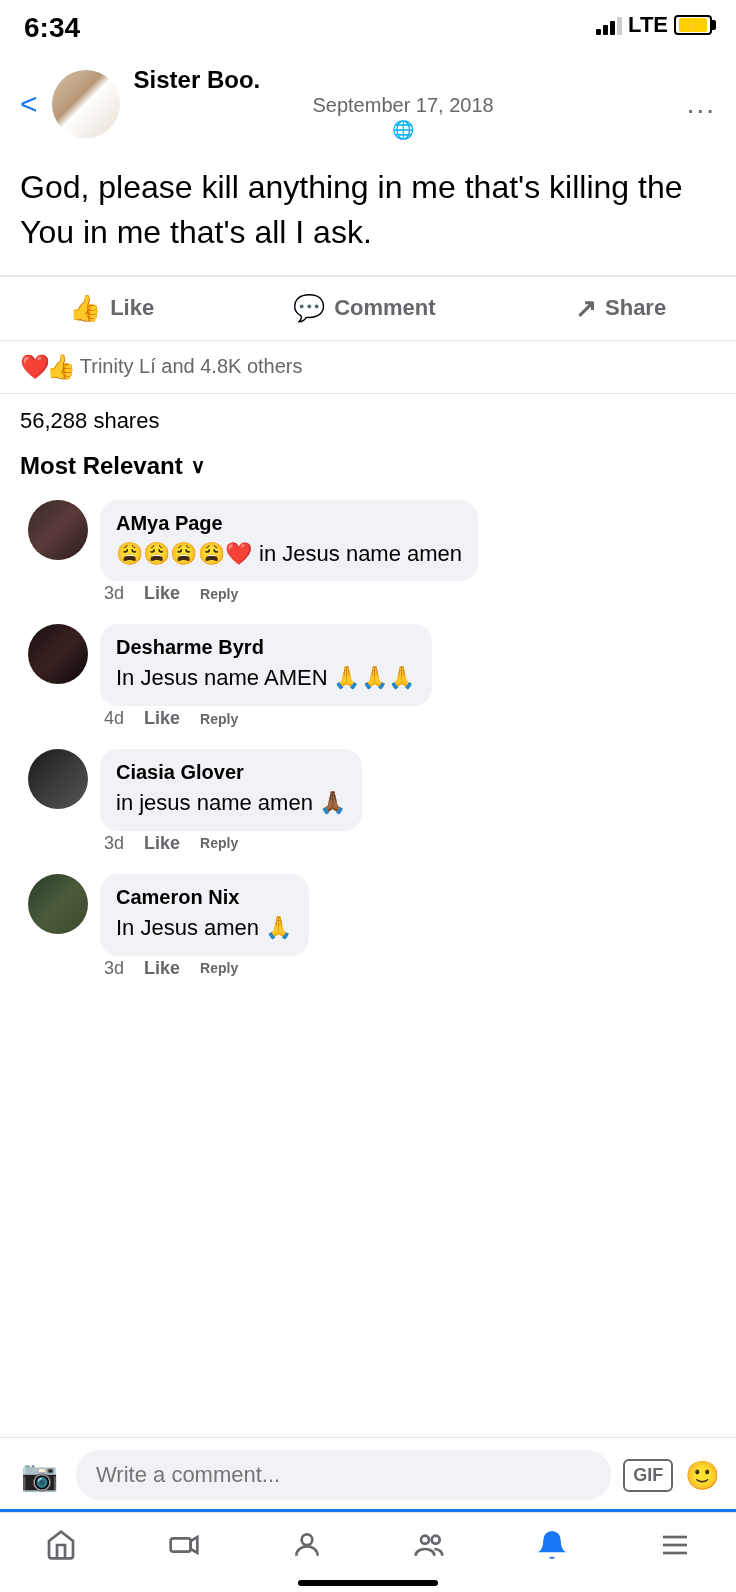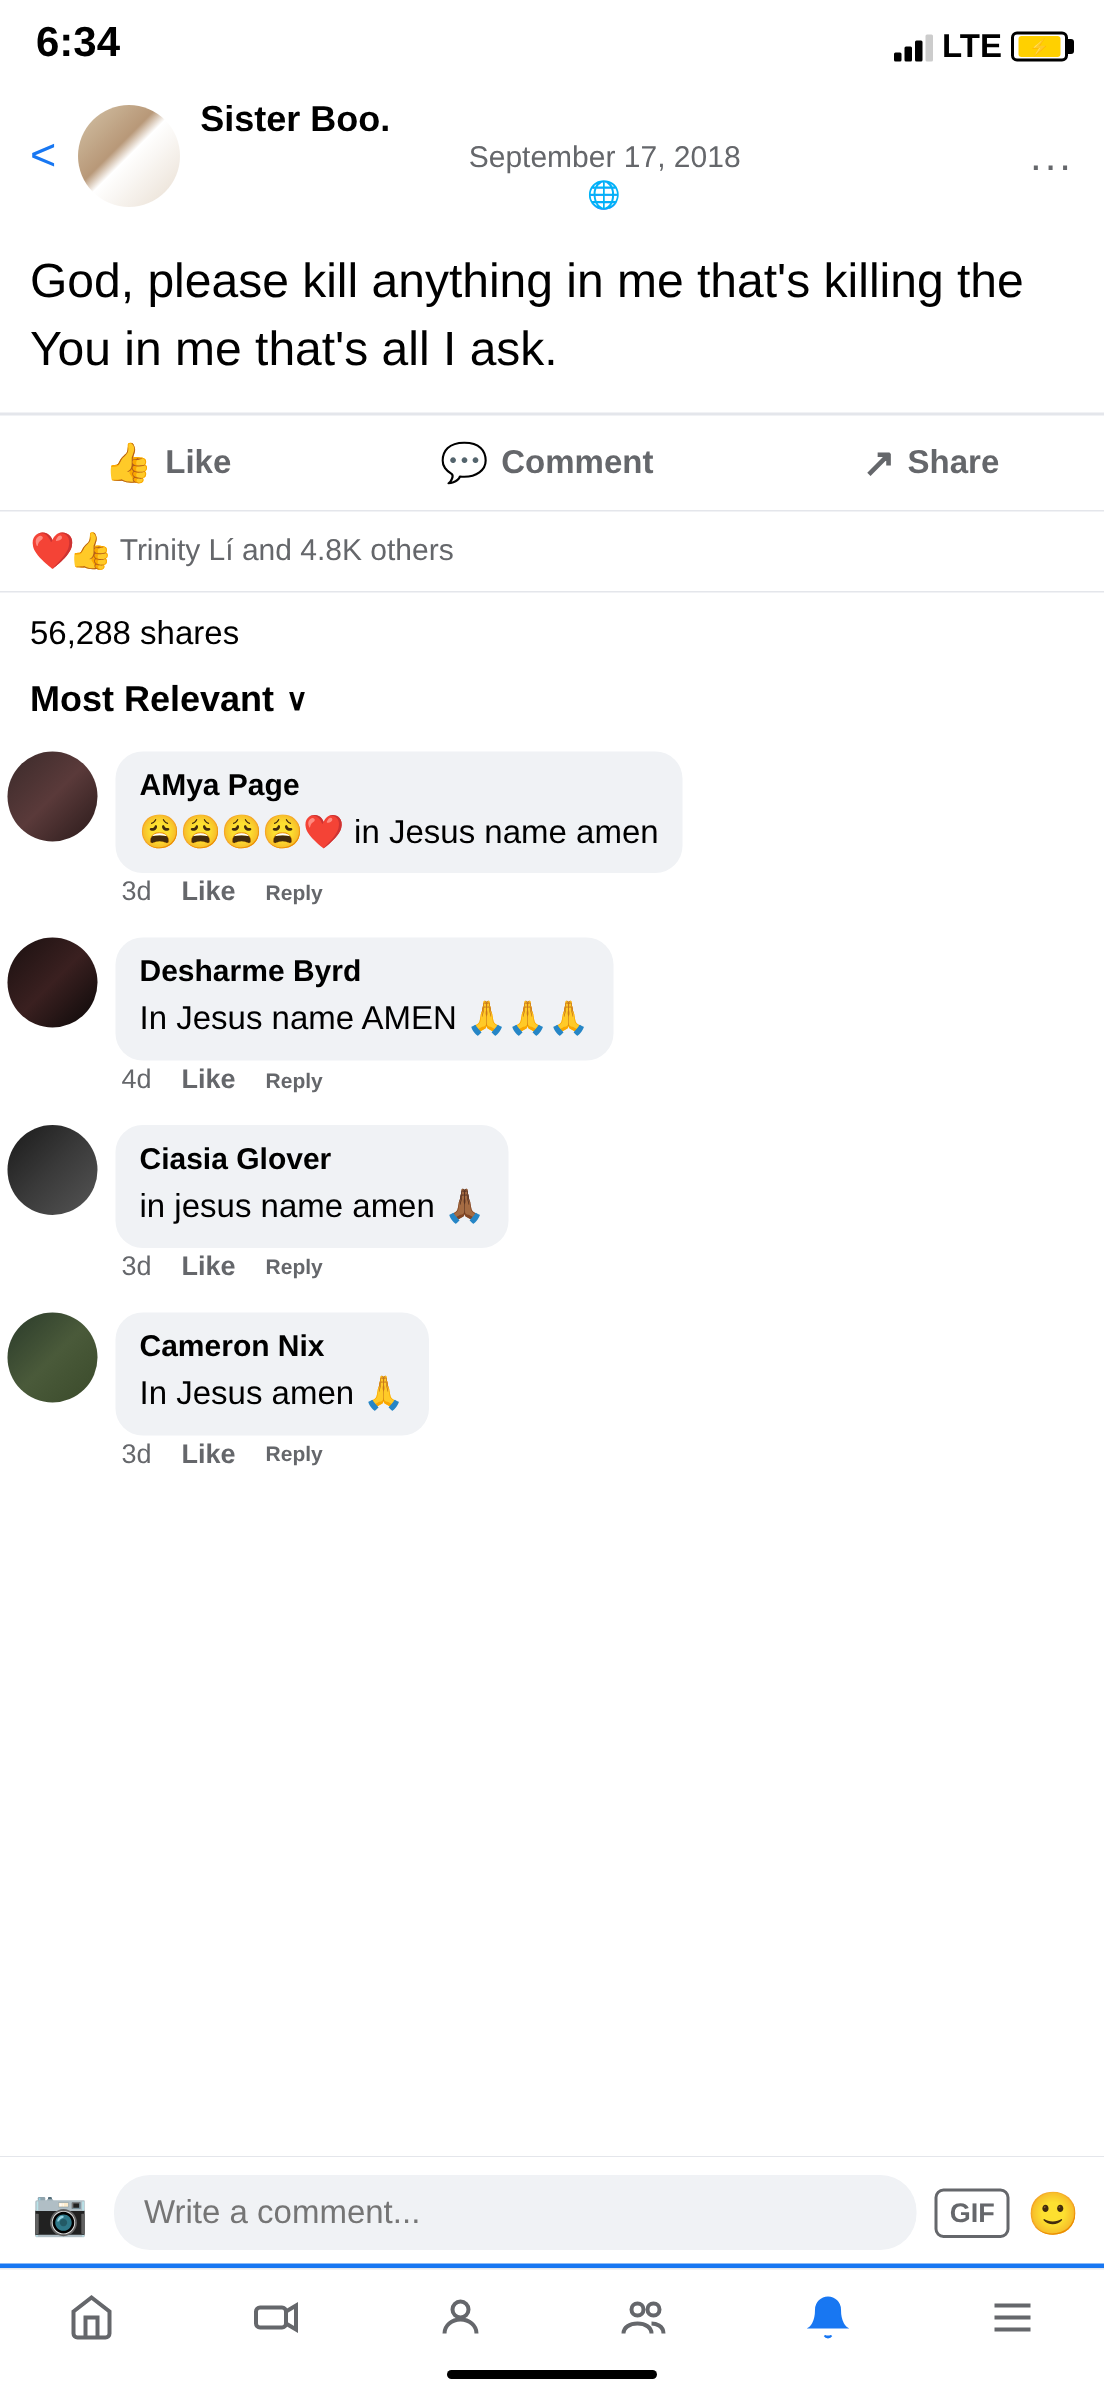--- a/index.html
+++ b/index.html
@@ -9,21 +9,21 @@
       background: #fff;
       width: 736px;
       min-height: 1592px;
       overflow-x: hidden;
     }
 
     
     .status-bar {
       display: flex;
       justify-content: space-between;
-      align-items: flex-end;
+      align-items: flex-start;
       padding: 12px 24px 8px;
       background: #fff;
     }
     .status-time {
       font-size: 28px;
       font-weight: 600;
       color: #000;
     }
     .status-icons {
       display: flex;
@@ -188,21 +188,21 @@
       color: #000;
       cursor: pointer;
     }
     .chevron-down {
       font-size: 20px;
       color: #000;
     }
 
     
     .comments-section {
-      padding: 0 5px;
+      padding: 0 28px;
     }
     .comment-item {
       display: flex;
       gap: 12px;
       margin-bottom: 20px;
       align-items: flex-start;
     }
     .comment-avatar {
       width: 60px;
       height: 60px;

